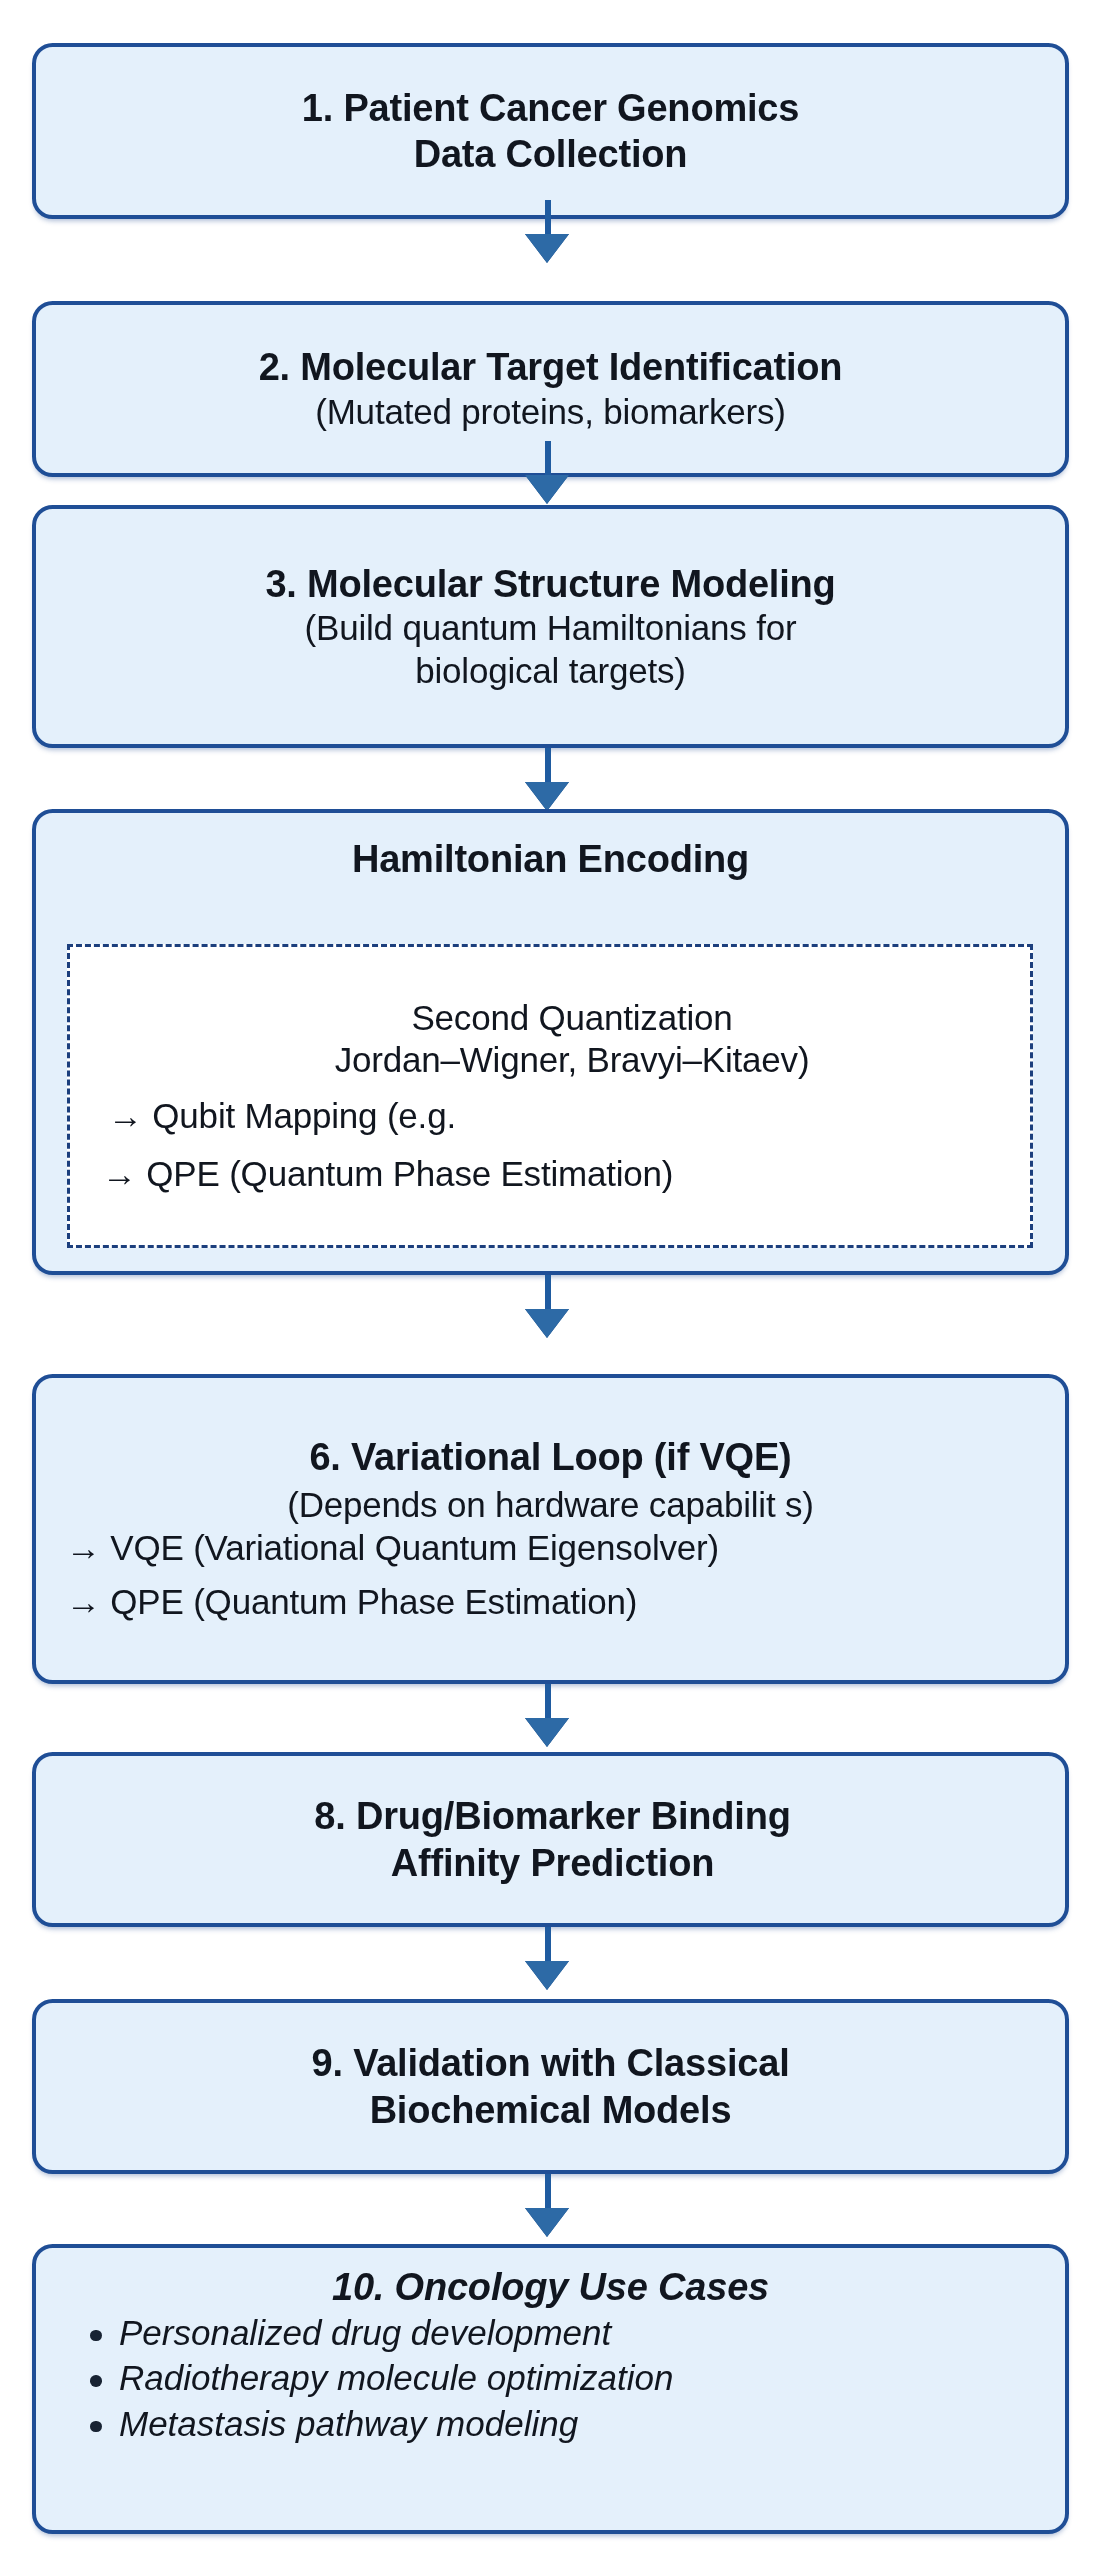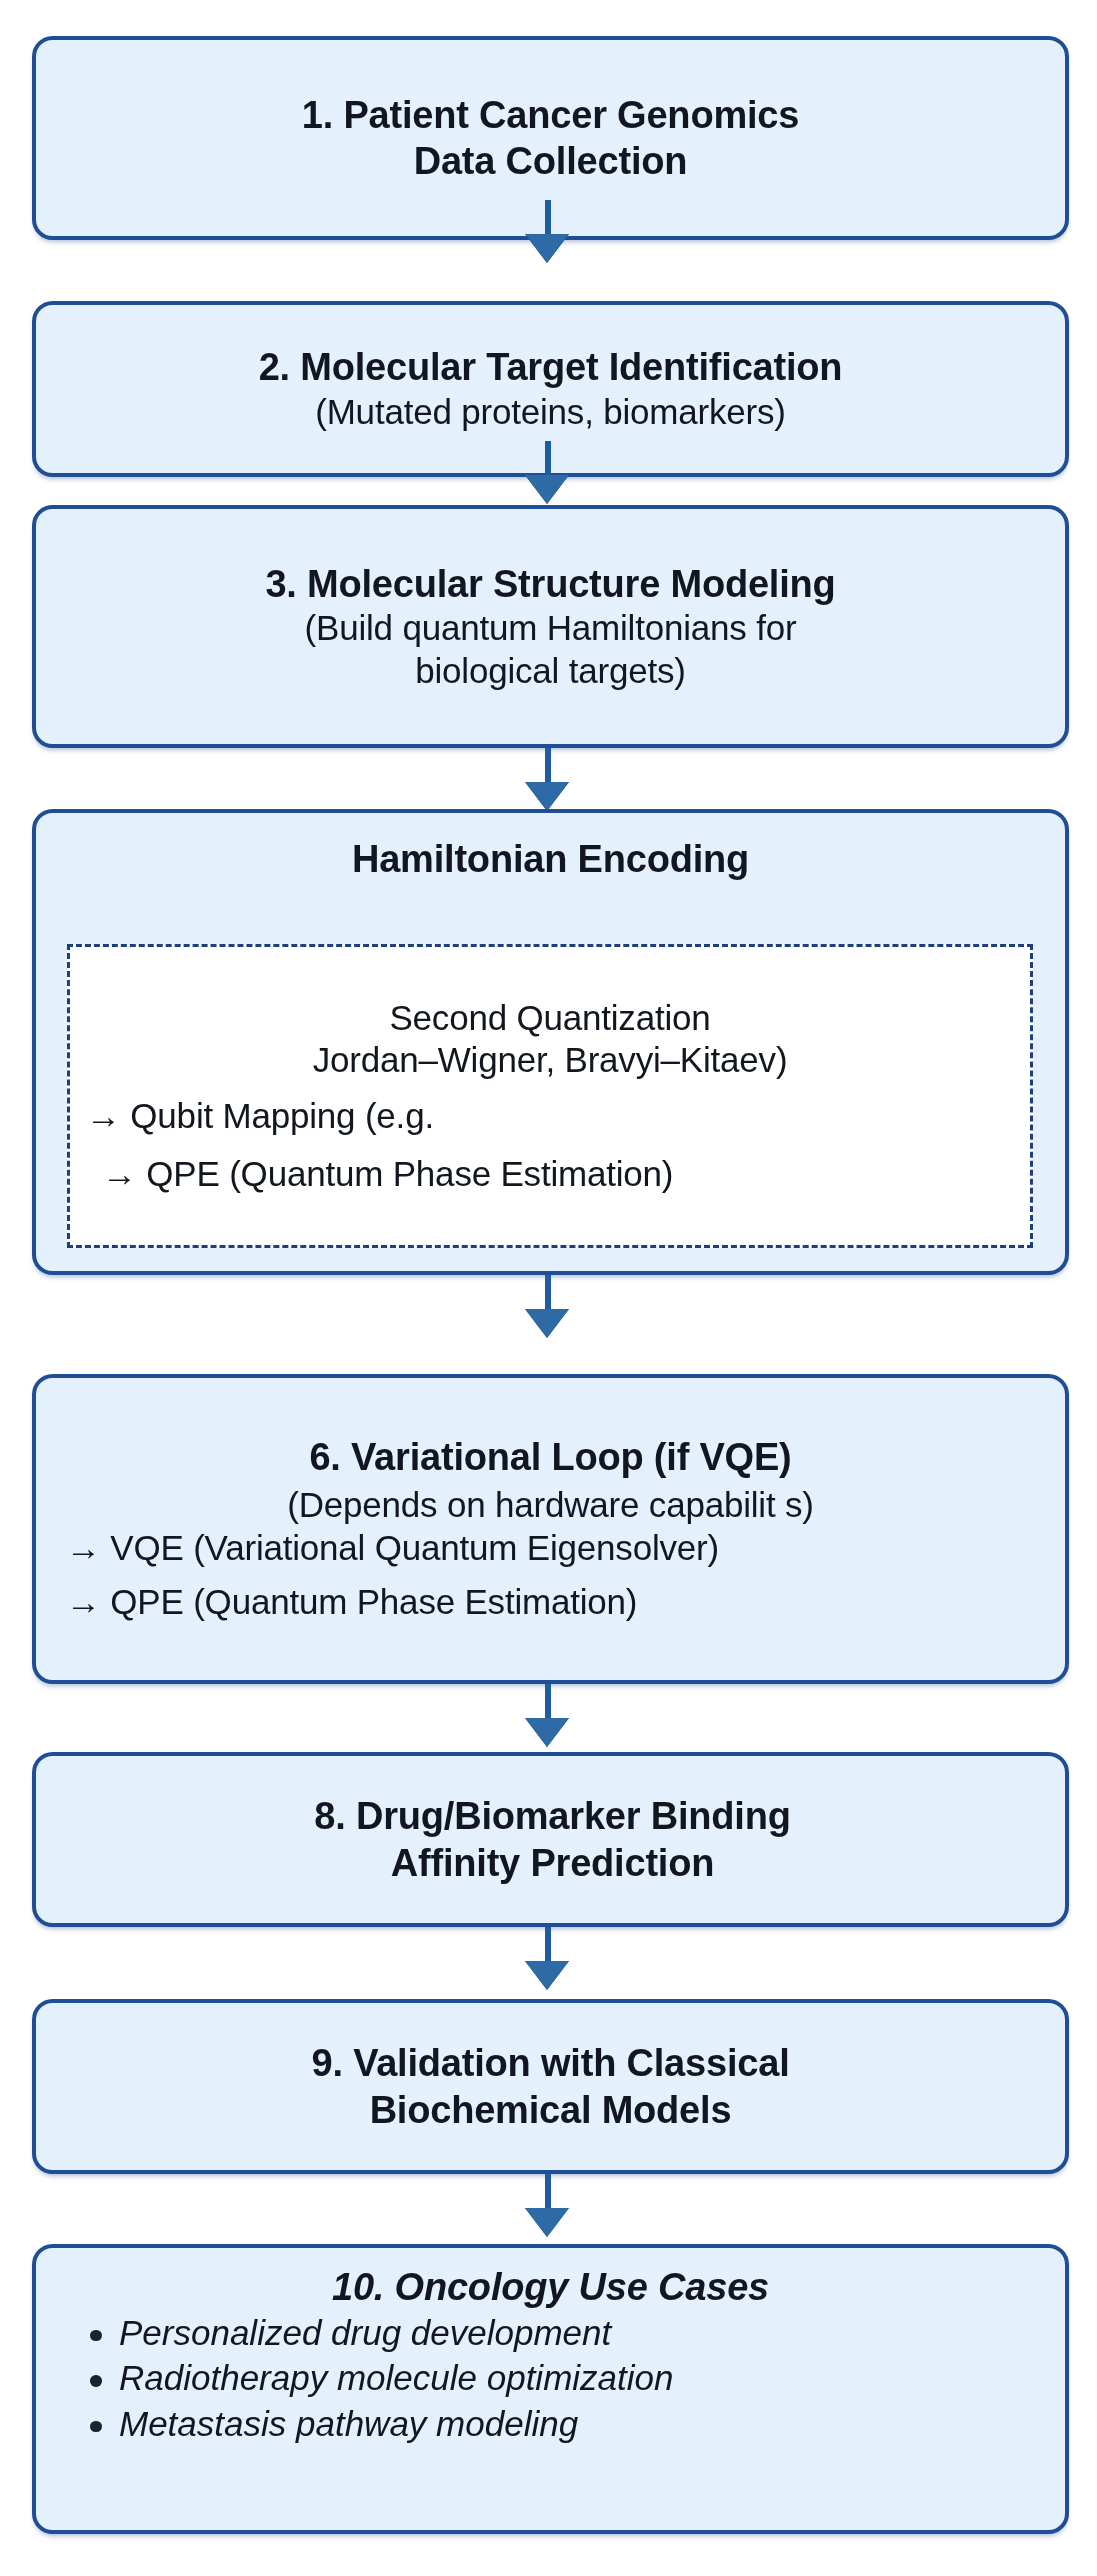--- a/index.html
+++ b/index.html
@@ -55,21 +55,21 @@
     width: 966px;
     box-sizing: border-box;
     background: #ffffff;
     border: 3.6px dashed #1c3f7d;
     display: flex;
     flex-direction: column;
     justify-content: center;
     padding: 9.7px 16px 9.7px 16px;
     overflow: hidden;
   }
-  .dashed-panel .ln { white-space: nowrap; }
+  .dashed-panel .ln { white-space: nowrap; margin-left: 22px; }
 
   
   .conn {
     position: absolute;
     left: 545px;
     width: 5.5px;
     background: #1f5ba0;
   }
   .arrowhead {
     position: absolute;
@@ -107,21 +107,21 @@
     height: 11.5px;
     border-radius: 50%;
     background: #182333;
   }
 </style>
 </head>
 <body>
 
 <div id="canvas">
 
-  <div class="node" style="top:36px; height:204px;">
+  <div class="node" style="top:43px; height:176px;">
     <span class="ln bold">1. Patient Cancer Genomics</span>
     <span class="ln bold">Data Collection</span>
   </div>
 
   <div class="conn" style="top:200px; height:40px;"></div>
   <div class="arrowhead" style="top:234px;"></div>
 
   <div class="node" style="top:265px; height:176px;margin-top:36px;">
     <span class="ln bold">2. Molecular Target Identification</span>
     <span class="ln normal">(Mutated proteins, biomarkers)</span>

